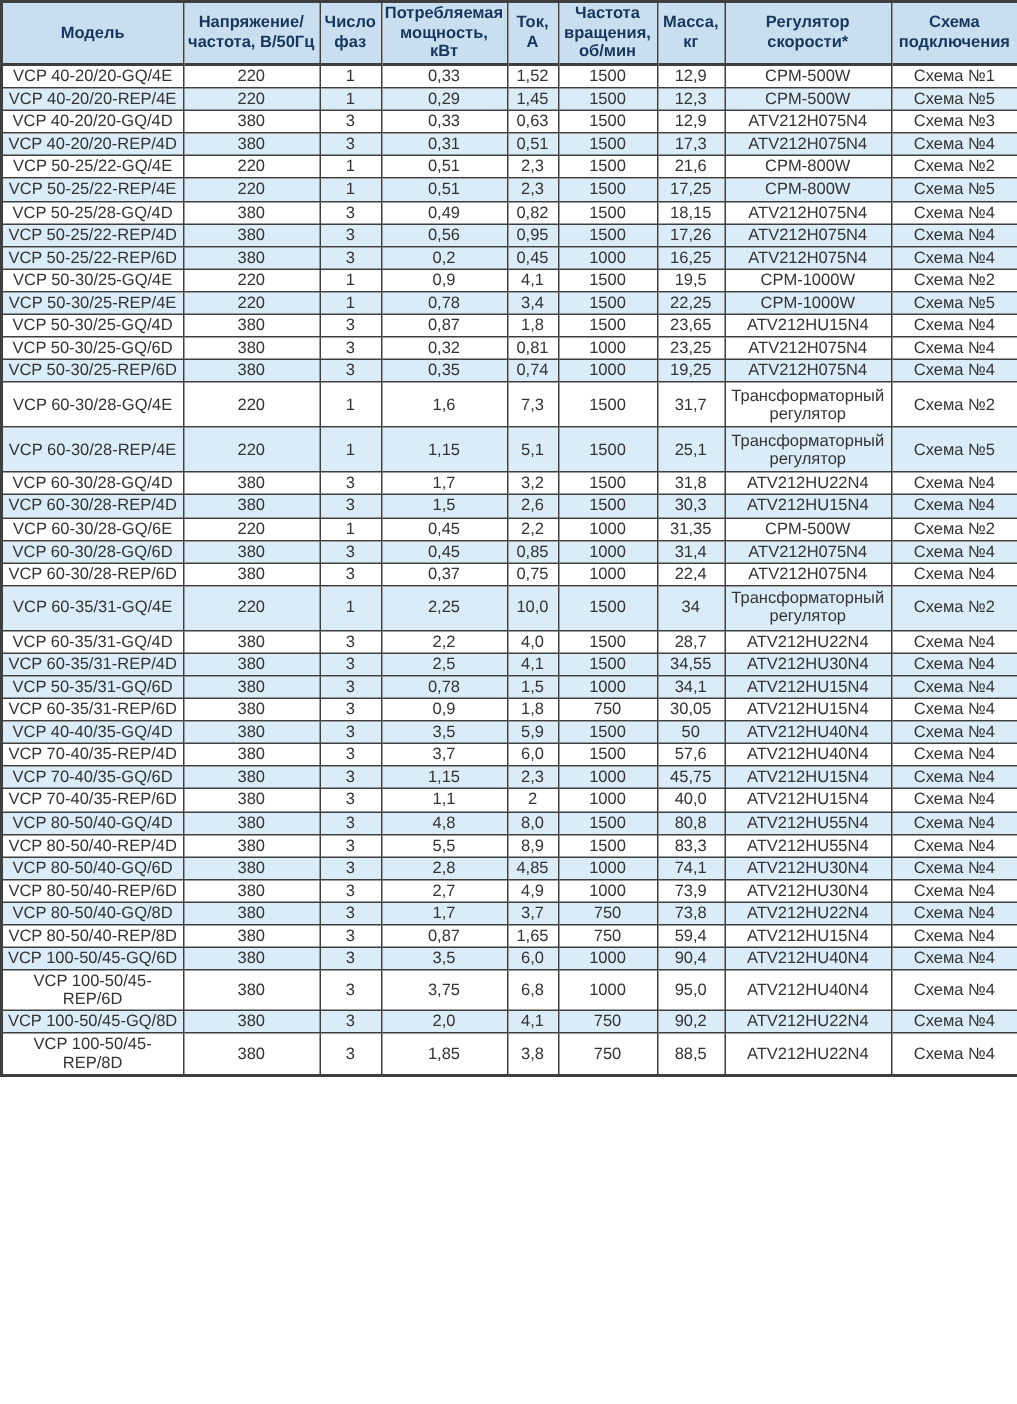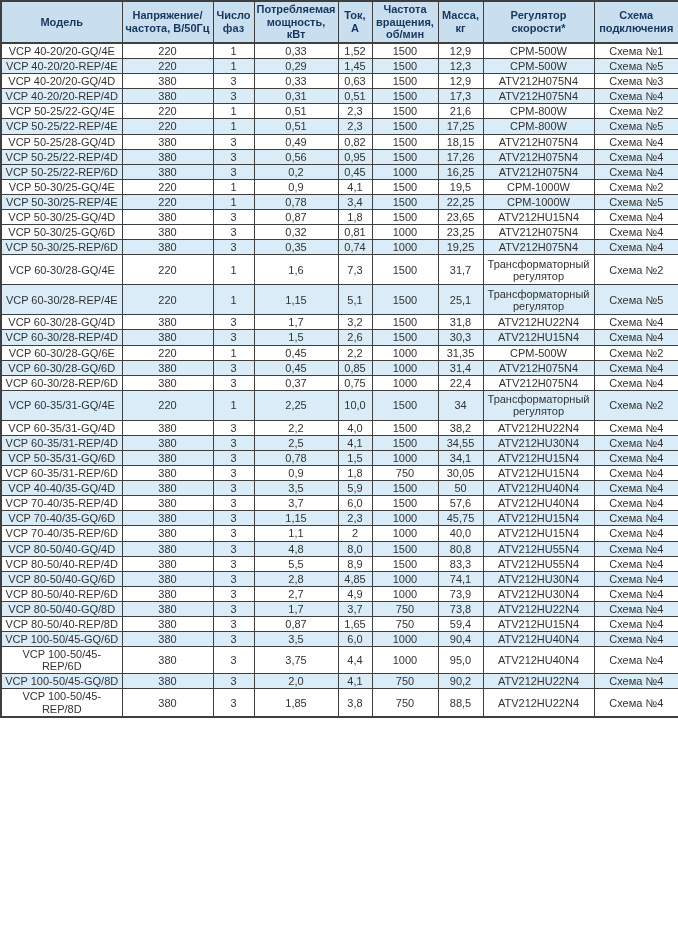--- a/index.html
+++ b/index.html
@@ -329,21 +329,21 @@
         <td>Трансформаторный регулятор</td>
         <td>Схема №2</td>
       </tr>
       <tr>
         <td>VCP 60-35/31-GQ/4D</td>
         <td>380</td>
         <td>3</td>
         <td>2,2</td>
         <td>4,0</td>
         <td>1500</td>
-        <td>38,2</td>
+        <td>28,7</td>
         <td>ATV212HU22N4</td>
         <td>Схема №4</td>
       </tr>
       <tr class="shaded">
         <td>VCP 60-35/31-REP/4D</td>
         <td>380</td>
         <td>3</td>
         <td>2,5</td>
         <td>4,1</td>
         <td>1500</td>
@@ -492,21 +492,21 @@
         <td>1000</td>
         <td>90,4</td>
         <td>ATV212HU40N4</td>
         <td>Схема №4</td>
       </tr>
       <tr>
         <td>VCP 100-50/45-REP/6D</td>
         <td>380</td>
         <td>3</td>
         <td>3,75</td>
-        <td>4,4</td>
+        <td>6,8</td>
         <td>1000</td>
         <td>95,0</td>
         <td>ATV212HU40N4</td>
         <td>Схема №4</td>
       </tr>
       <tr class="shaded">
         <td>VCP 100-50/45-GQ/8D</td>
         <td>380</td>
         <td>3</td>
         <td>2,0</td>

